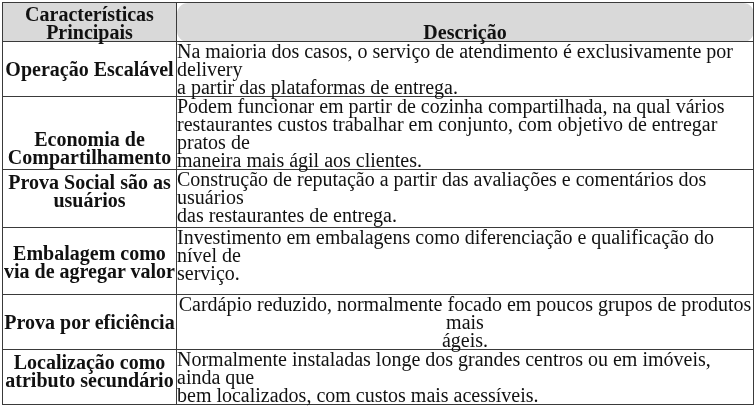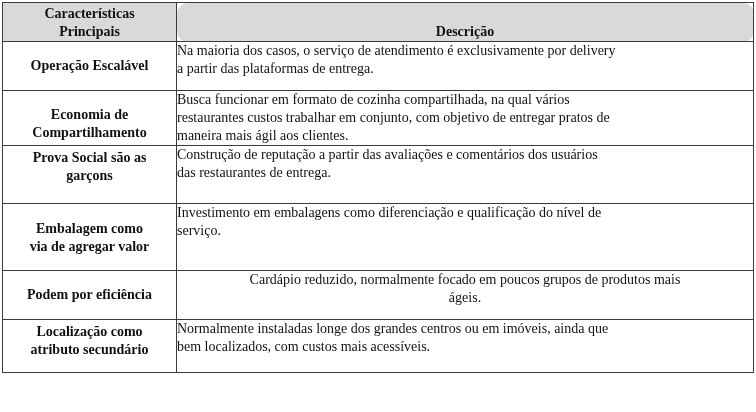--- a/index.html
+++ b/index.html
@@ -14,21 +14,21 @@
       font-family: "Liberation Serif", "DejaVu Serif", serif;
       color: #111111;
     }
     table.char-table {
       position: absolute;
       left: 2px;
       top: 2px;
       width: 751px;
       border-collapse: collapse;
       table-layout: fixed;
-      font-size: 14px;
+      font-size: 20px;
       line-height: 18px;
     }
     table.char-table td, table.char-table th {
       border: 1.6px solid #3a3a3a;
       padding: 0;
     }
     col.c1 { width: 174px; }
     col.c2 { width: 577px; }
     th {
       background: #d9d9d9;
@@ -97,48 +97,48 @@
         <span class="line">Na maioria dos casos, o serviço de atendimento é exclusivamente por delivery</span>
         <span class="line">a partir das plataformas de entrega.</span>
       </td>
     </tr>
     <tr class="r3">
       <td class="k">
         <span class="line">Economia de</span>
         <span class="line">Compartilhamento</span>
       </td>
       <td class="v">
-        <span class="line">Busca funcionar em formato de cozinha compartilhada, na qual vários</span>
+        <span class="line">Podem funcionar em partir de cozinha compartilhada, na qual vários</span>
         <span class="line">restaurantes custos trabalhar em conjunto, com objetivo de entregar pratos de</span>
         <span class="line">maneira mais ágil aos clientes.</span>
       </td>
     </tr>
     <tr class="r4">
       <td class="k">
         <span class="line">Prova Social são as</span>
-        <span class="line">garçons</span>
+        <span class="line">usuários</span>
       </td>
       <td class="v">
         <span class="line">Construção de reputação a partir das avaliações e comentários dos usuários</span>
         <span class="line">das restaurantes de entrega.</span>
       </td>
     </tr>
     <tr class="r5">
       <td class="k">
         <span class="line">Embalagem como</span>
         <span class="line">via de agregar valor</span>
       </td>
       <td class="v">
         <span class="line">Investimento em embalagens como diferenciação e qualificação do nível de</span>
         <span class="line">serviço.</span>
       </td>
     </tr>
     <tr class="r6">
       <td class="k">
-        <span class="line">Podem por eficiência</span>
+        <span class="line">Prova por eficiência</span>
       </td>
       <td class="v">
         <span class="line">Cardápio reduzido, normalmente focado em poucos grupos de produtos mais</span>
         <span class="line">ágeis.</span>
       </td>
     </tr>
     <tr class="r7">
       <td class="k">
         <span class="line">Localização como</span>
         <span class="line">atributo secundário</span>

